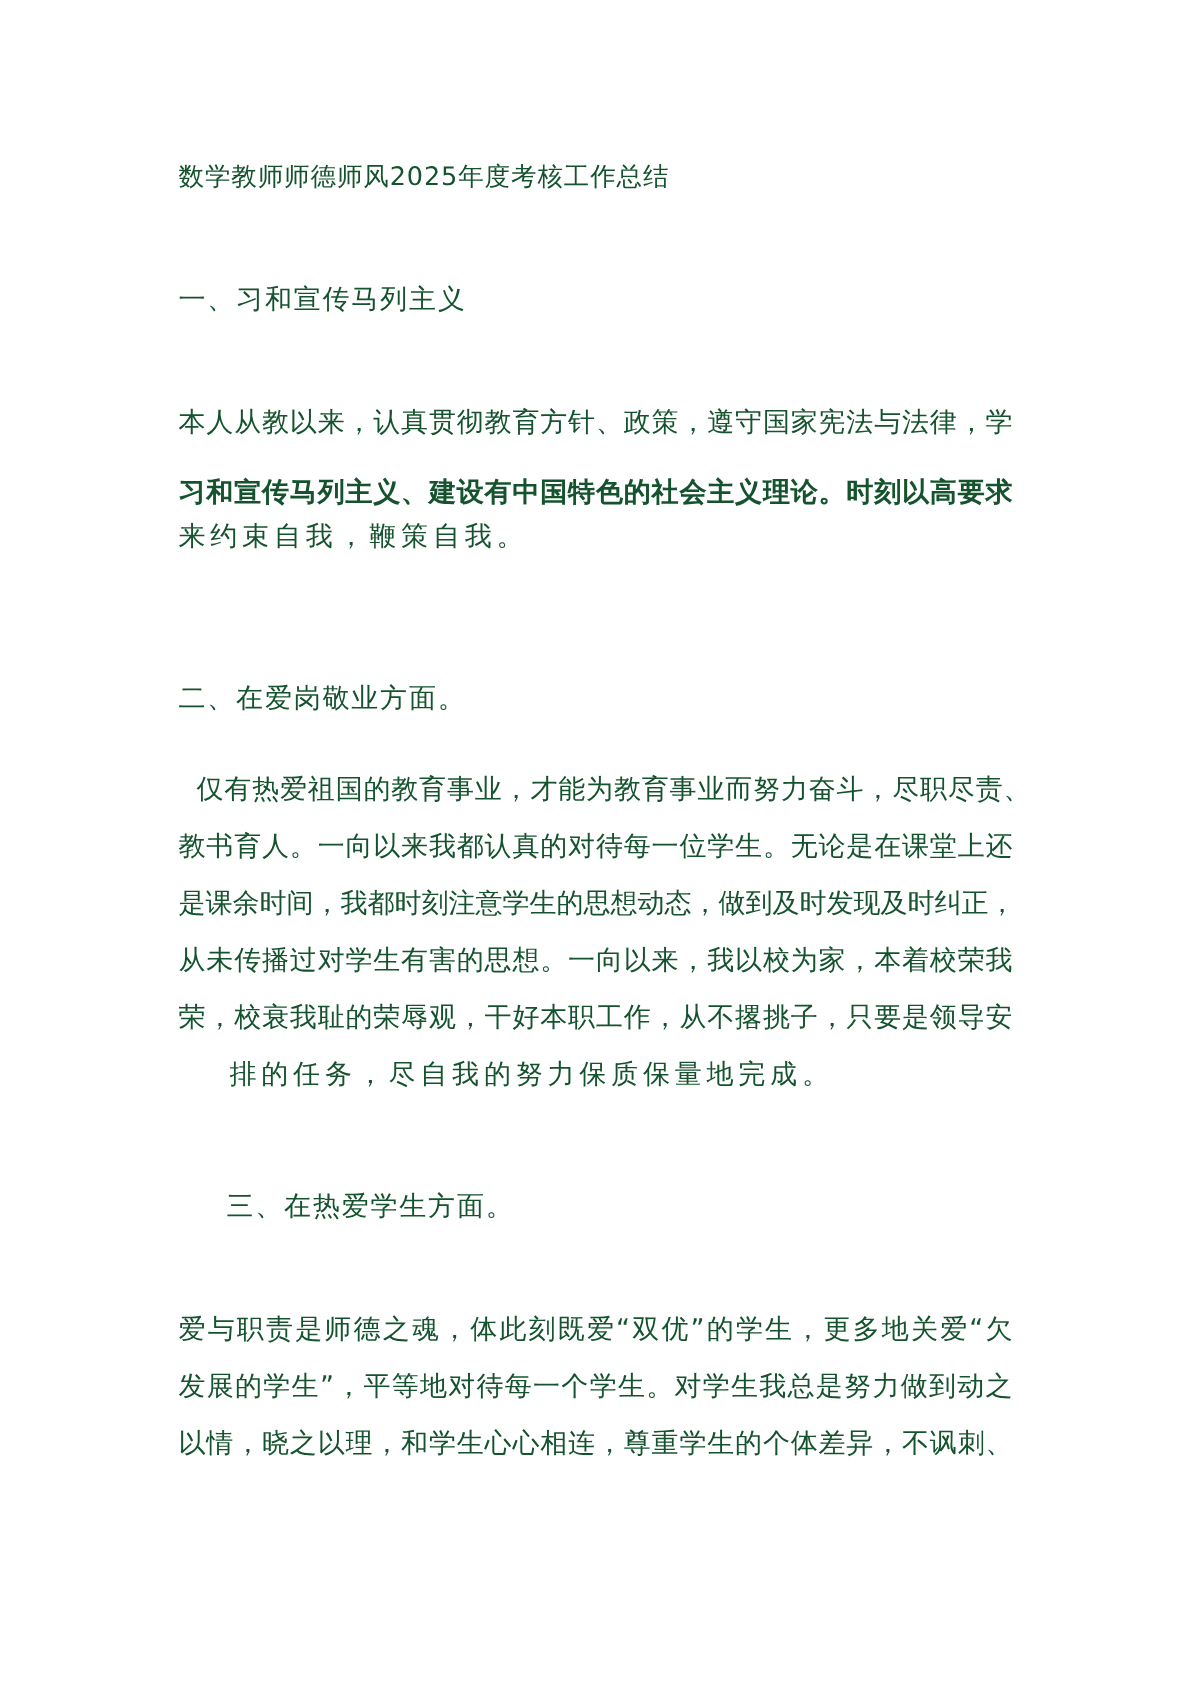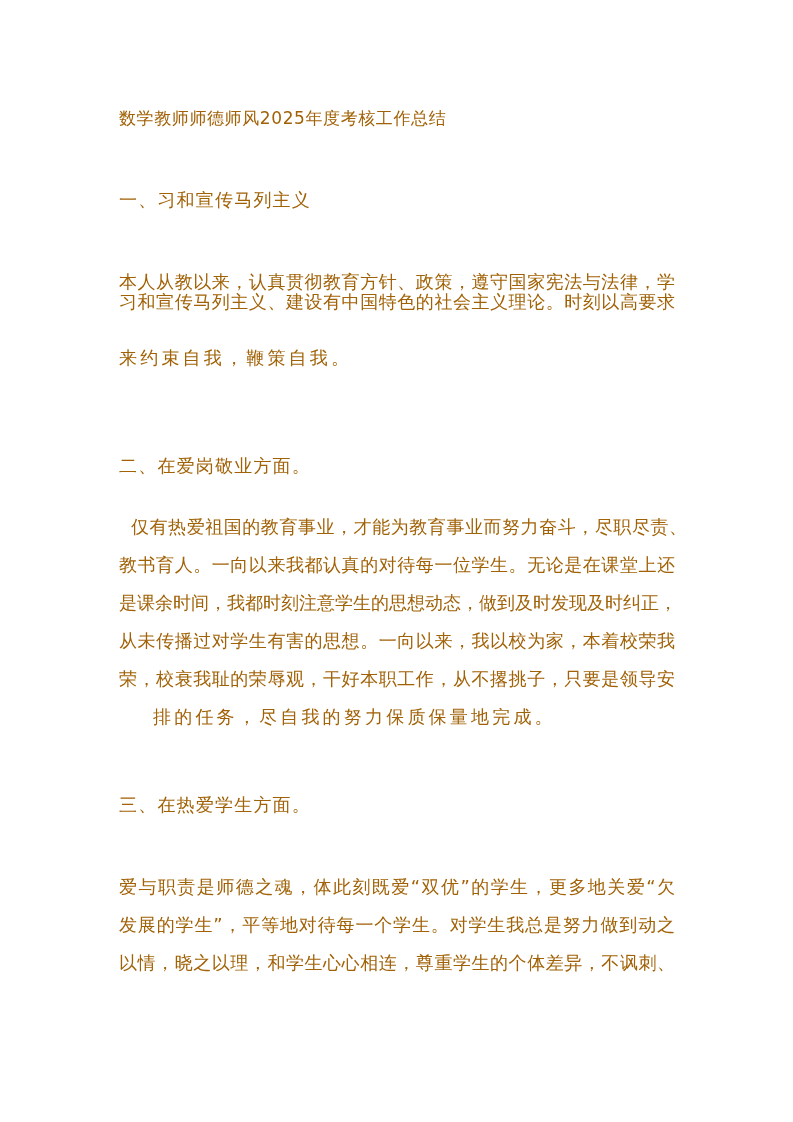--- a/index.html
+++ b/index.html
@@ -21,21 +21,21 @@
       top: 0;
       width: 556px;
     }
     .line {
       position: absolute;
       left: 0;
       white-space: nowrap;
       font-size: 18px;
       line-height: 24px;
       letter-spacing: 3.2px;
-      color: #a16207;
+      color: #14532d;
     }
     .title {
       font-size: 17px;
       letter-spacing: 0.6px;
     }
     .heading {
       letter-spacing: 1.2px;
     }
     .justify {
       width: 556px;
@@ -45,28 +45,28 @@
     }
   </style>
 </head>
 <body>
 
 <div class="page">
   <div class="line title" style="top:106px;">数学教师师德师风2025年度考核工作总结</div>
 
   <div class="line heading" style="top:188px;">一、习和宣传马列主义</div>
   <div class="line justify" style="top:270px;">本人从教以来，认真贯彻教育方针、政策，遵守国家宪法与法律，学</div>
-  <div class="line justify" style="top:290px;">习和宣传马列主义、建设有中国特色的社会主义理论。时刻以高要求</div>
+  <div class="line justify" style="top:317px;font-weight:bold;">习和宣传马列主义、建设有中国特色的社会主义理论。时刻以高要求</div>
   <div class="line" style="top:346px;">来约束自我，鞭策自我。</div>
 
   <div class="line heading" style="top:434px;margin-top:20px;">二、在爱岗敬业方面。</div>
   <div class="line justify" style="top:515px;margin-left:12px;">仅有热爱祖国的教育事业，才能为教育事业而努力奋斗，尽职尽责、</div>
   <div class="line justify" style="top:553px;">教书育人。一向以来我都认真的对待每一位学生。无论是在课堂上还</div>
   <div class="line justify" style="top:591px;">是课余时间，我都时刻注意学生的思想动态，做到及时发现及时纠正，</div>
   <div class="line justify" style="top:629px;">从未传播过对学生有害的思想。一向以来，我以校为家，本着校荣我</div>
   <div class="line justify" style="top:667px;">荣，校衰我耻的荣辱观，干好本职工作，从不撂挑子，只要是领导安</div>
   <div class="line" style="top:705px;margin-left:34px;">排的任务，尽自我的努力保质保量地完成。</div>
 
-  <div class="line heading" style="top:793px;">三、在热爱学生方面。</div>
+  <div class="line heading" style="top:793px;margin-left:32px;">三、在热爱学生方面。</div>
   <div class="line justify" style="top:875px;">爱与职责是师德之魂，体此刻既爱“双优”的学生，更多地关爱“欠</div>
   <div class="line justify" style="top:913px;">发展的学生”，平等地对待每一个学生。对学生我总是努力做到动之</div>
   <div class="line justify" style="top:951px;">以情，晓之以理，和学生心心相连，尊重学生的个体差异，不讽刺、</div>
 </div>
 
 </body></html>

